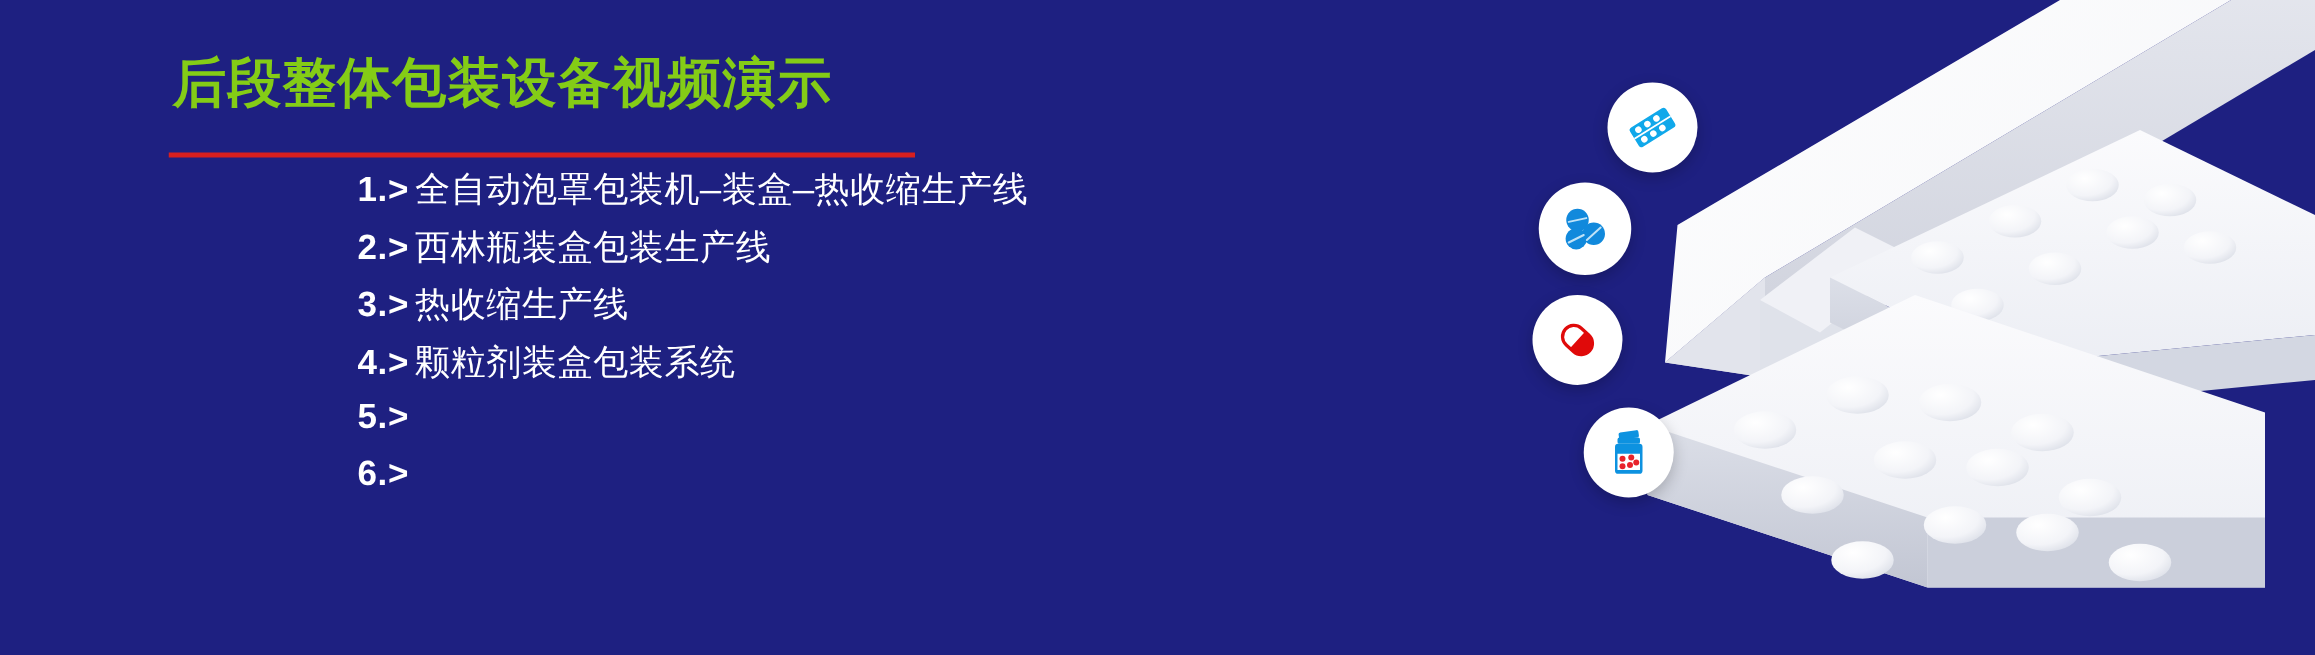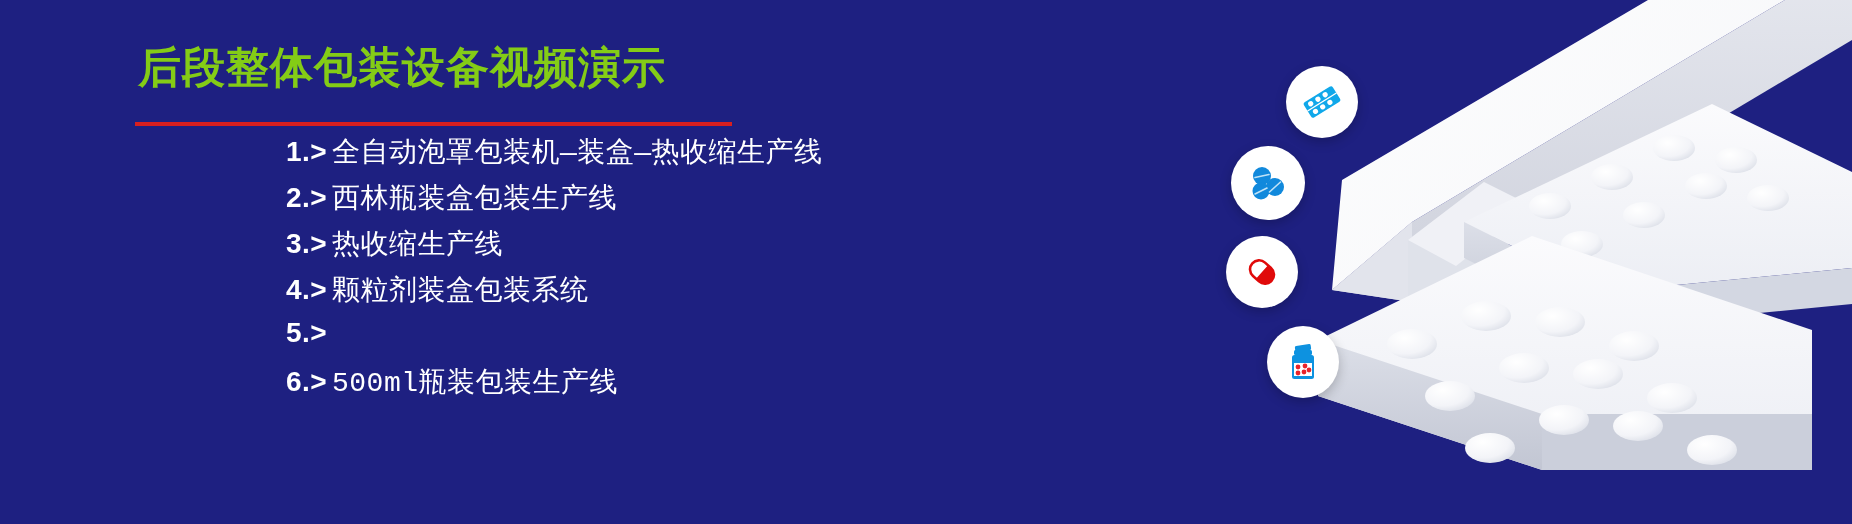--- a/index.html
+++ b/index.html
@@ -262,19 +262,18 @@
         <span class="item-index">4.&gt;</span>
         <span class="item-label">颗粒剂装盒包装系统</span>
       </div>
 
       <div class="list-item">
         <span class="item-index">5.&gt;</span>
       </div>
 
       <div class="list-item">
         <span class="item-index">6.&gt;</span>
-        <span class="item-label">500ml瓶装包装生产线</span>
       </div>
 
     </div>
   </div>
 
 </div>
 
 </body></html>

